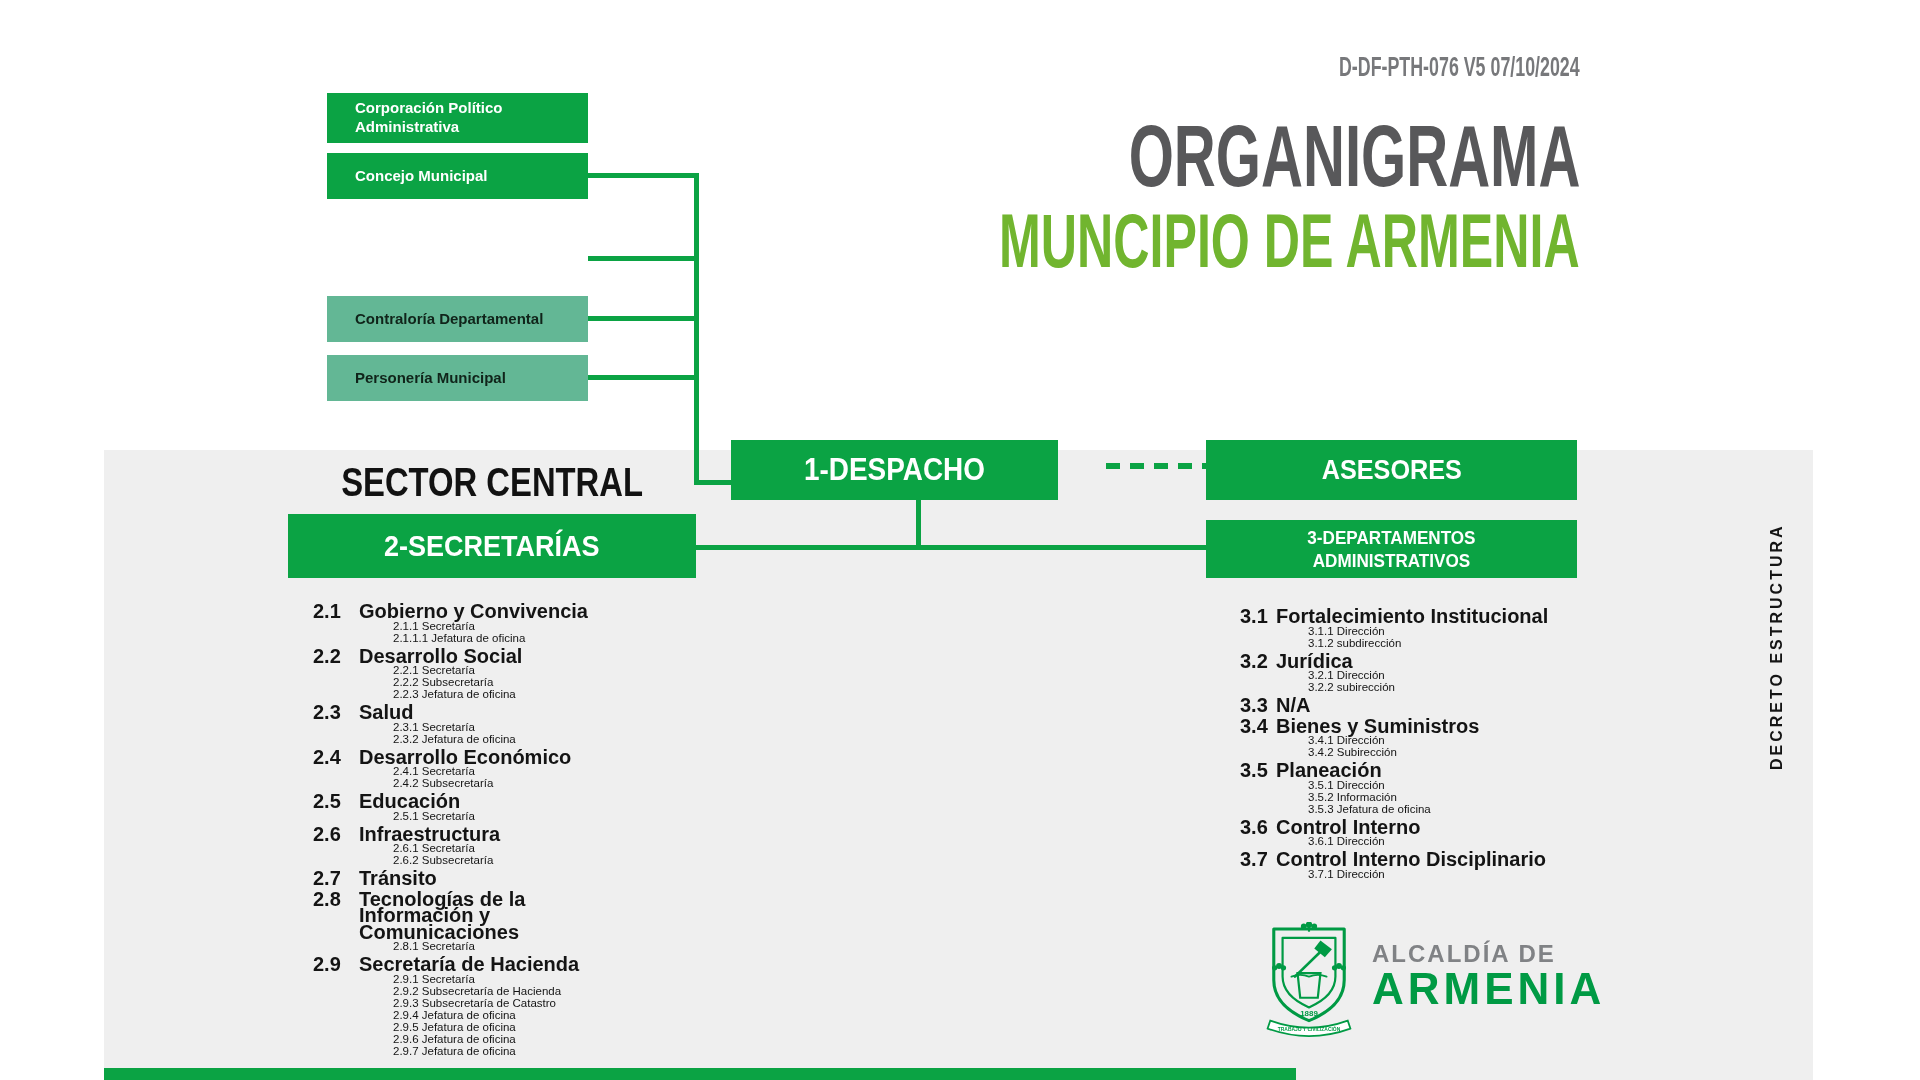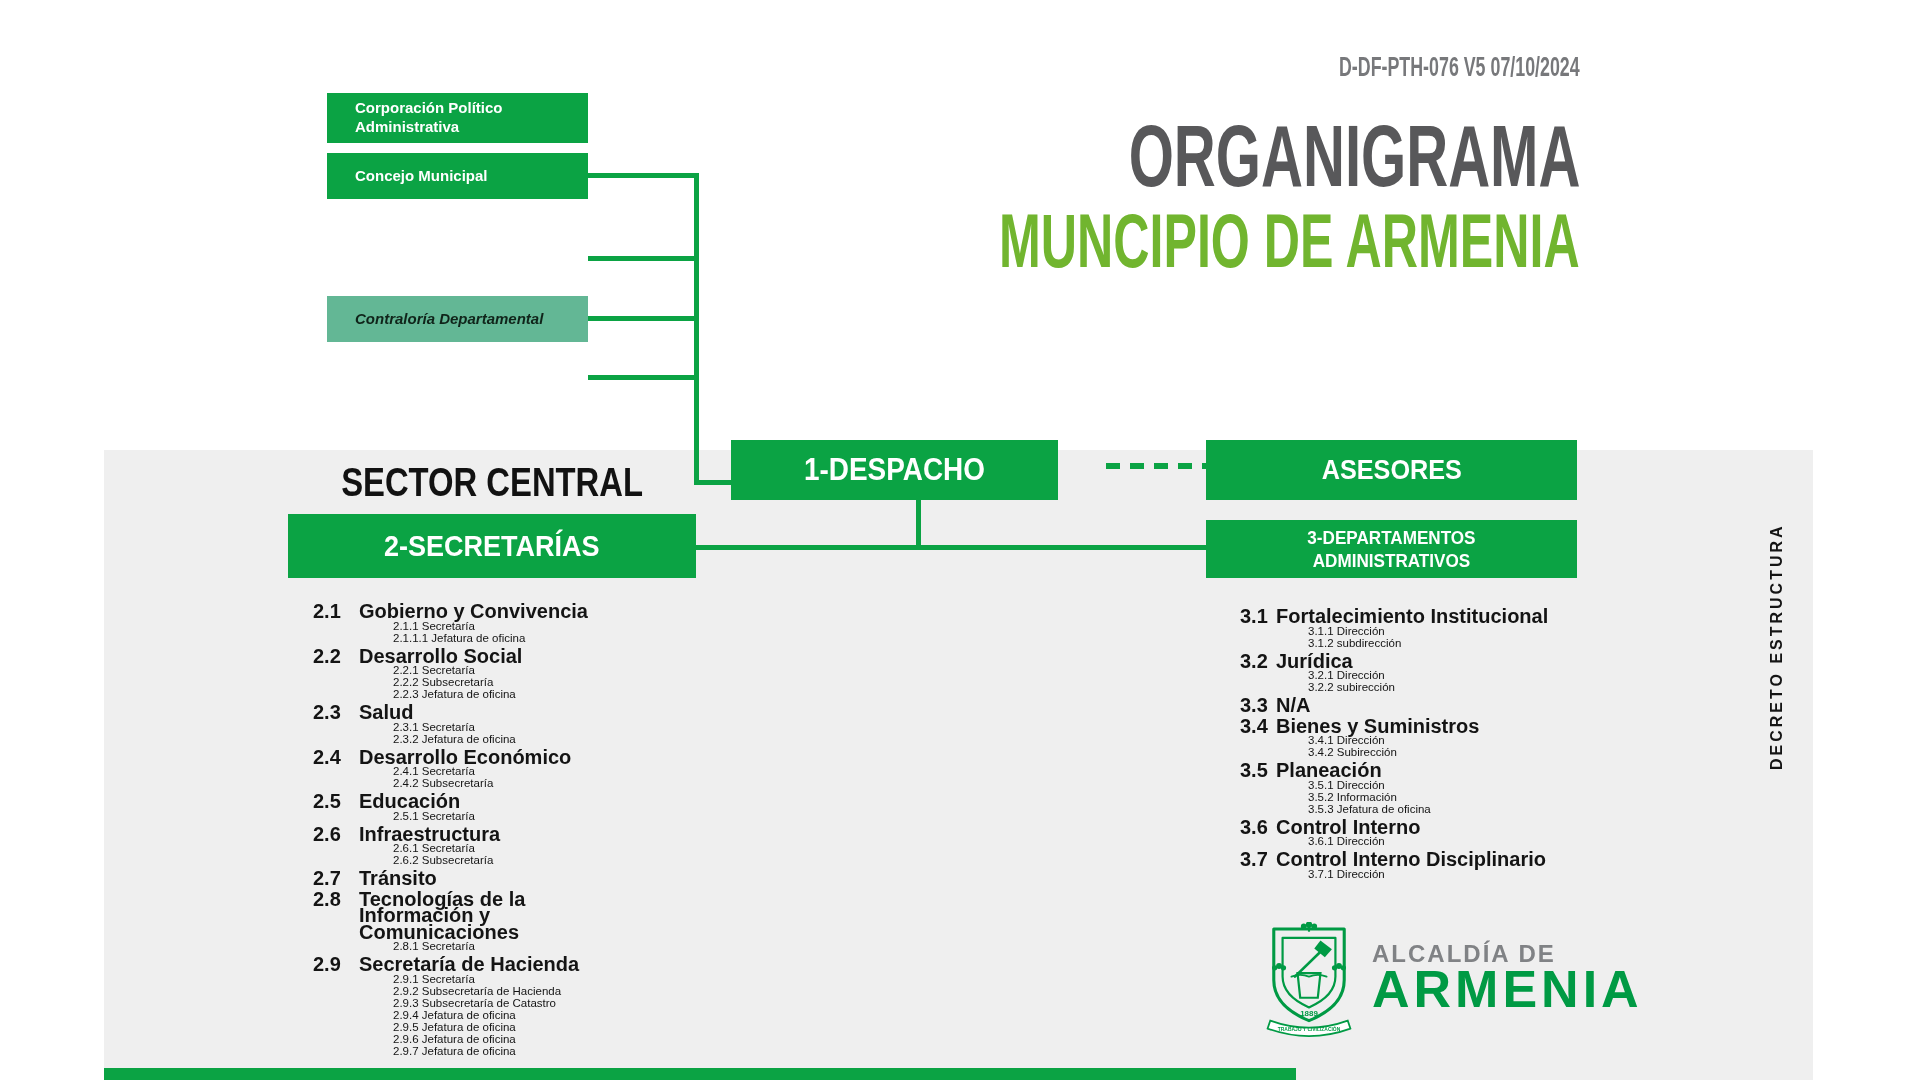--- a/index.html
+++ b/index.html
@@ -49,21 +49,21 @@
   
   .side-label { position:absolute; left:1768px; top:560px; height:210px;
                 writing-mode:vertical-rl; transform:rotate(180deg);
                 font-size:16px; font-weight:bold; letter-spacing:3px; color:#141414; white-space:nowrap; }
 
   
   .logo { position:absolute; left:1262px; top:922px; display:flex; align-items:flex-start; }
   .logo-shield { width:94px; height:118px; }
   .logo-text { margin-left:16px; margin-top:18px; }
   .logo-line1 { font-size:24px; font-weight:bold; letter-spacing:2px; color:#808285; }
-  .logo-line2 { font-size:52px; line-height:40px; font-weight:bold; letter-spacing:4px; color:#009a44; margin-top:1px; }
+  .logo-line2 { font-size:44px; line-height:40px; font-weight:bold; letter-spacing:4px; color:#009a44; margin-top:1px; }
 </style>
 </head>
 <body>
 
 <div class="canvas">
 
   <div class="gray-panel"></div>
   <div class="bottom-bar"></div>
 
   <div class="title-block">
@@ -71,22 +71,25 @@
     <div class="t1"><span class="condense">ORGANIGRAMA</span></div>
     <div class="t2"><span class="condense">MUNCIPIO DE ARMENIA</span></div>
   </div>
 
   <div class="hbox solid" style="top:93px;  height:50px;">
       <span>Corporación Político Administrativa</span>
     </div>
   <div class="hbox solid" style="top:153px; height:46px;">
       <span>Concejo Municipal</span>
     </div>
-  <div class="hbox muted" style="top:296px; height:46px;font-style:italic;">
+  <div class="hbox muted" style="top:296px; height:46px;">
       <span>Contraloría Departamental</span>
+    </div>
+  <div class="hbox muted" style="top:355px; height:46px;">
+      <span>Personería Municipal</span>
     </div>
 
   <div class="line" style="left:588px; top:173px; width:110px; height:5px;"></div>
   <div class="line" style="left:588px; top:256px; width:110px; height:5px;"></div>
   <div class="line" style="left:588px; top:316px; width:110px; height:5px;"></div>
   <div class="line" style="left:588px; top:375px; width:110px; height:5px;"></div>
   <div class="line" style="left:694px; top:173px; width:5px; height:312px;"></div>
   <div class="line" style="left:694px; top:480px; width:38px; height:5px;"></div>
   <div class="dashed-line"></div>
   <div class="line" style="left:916px; top:500px; width:5px; height:48px;"></div>

